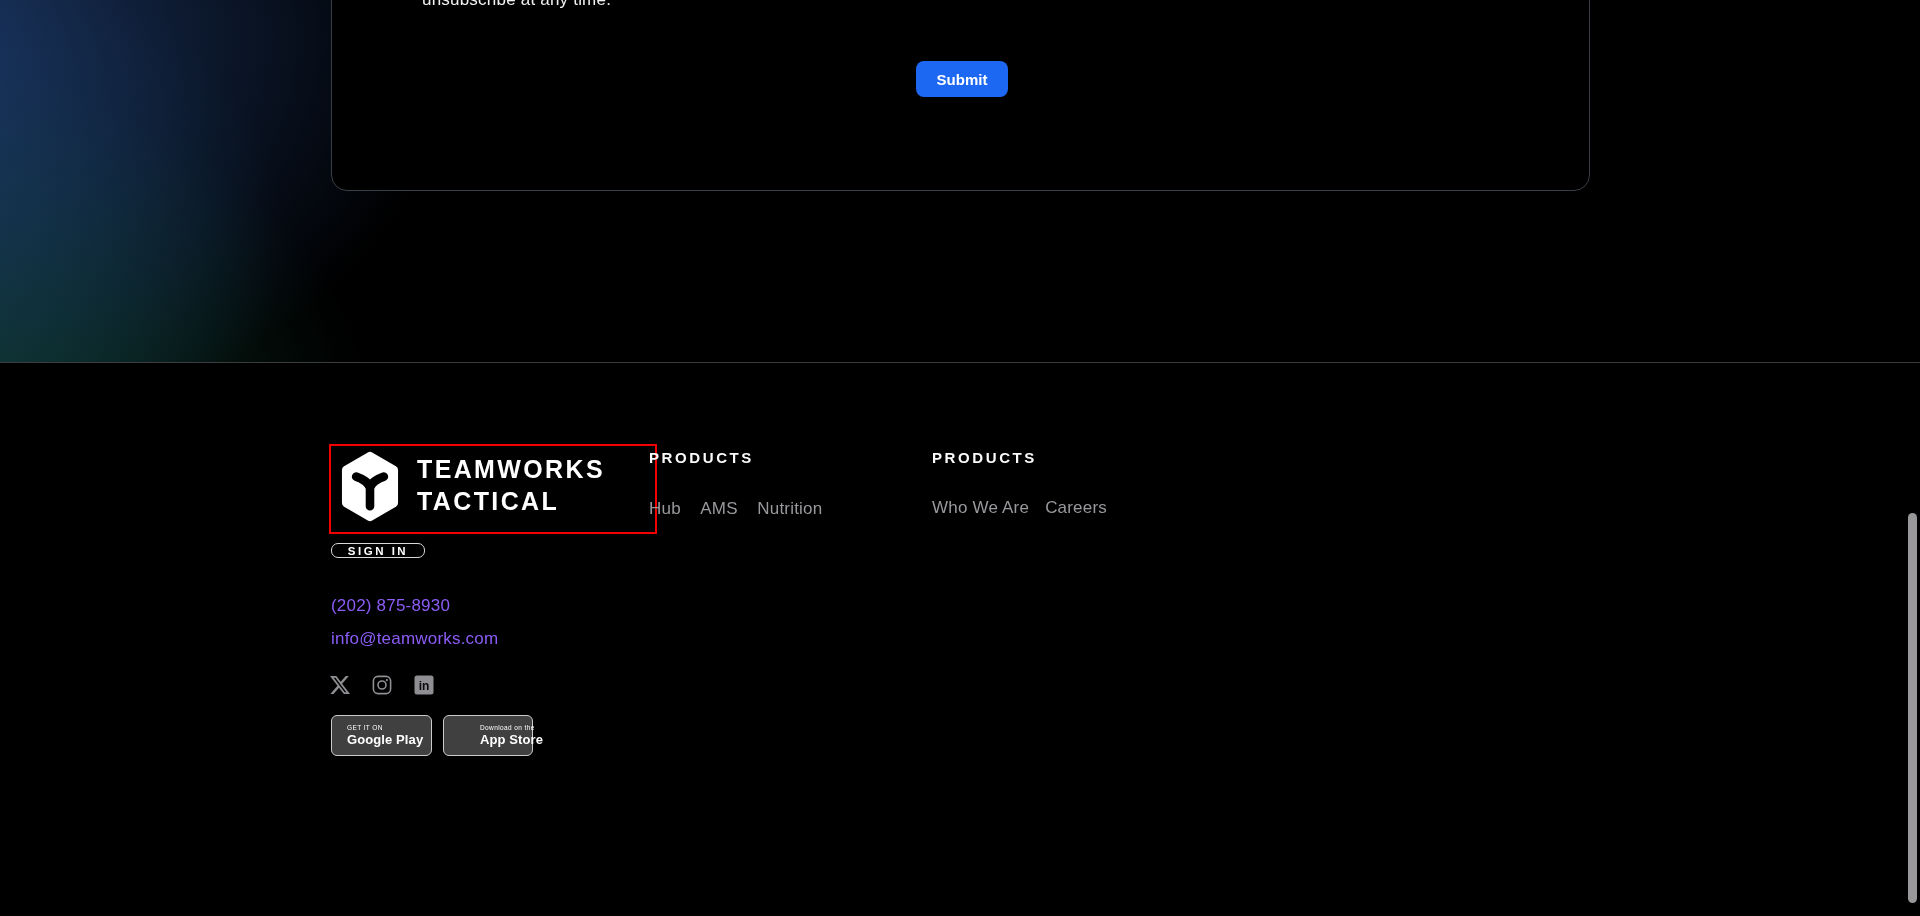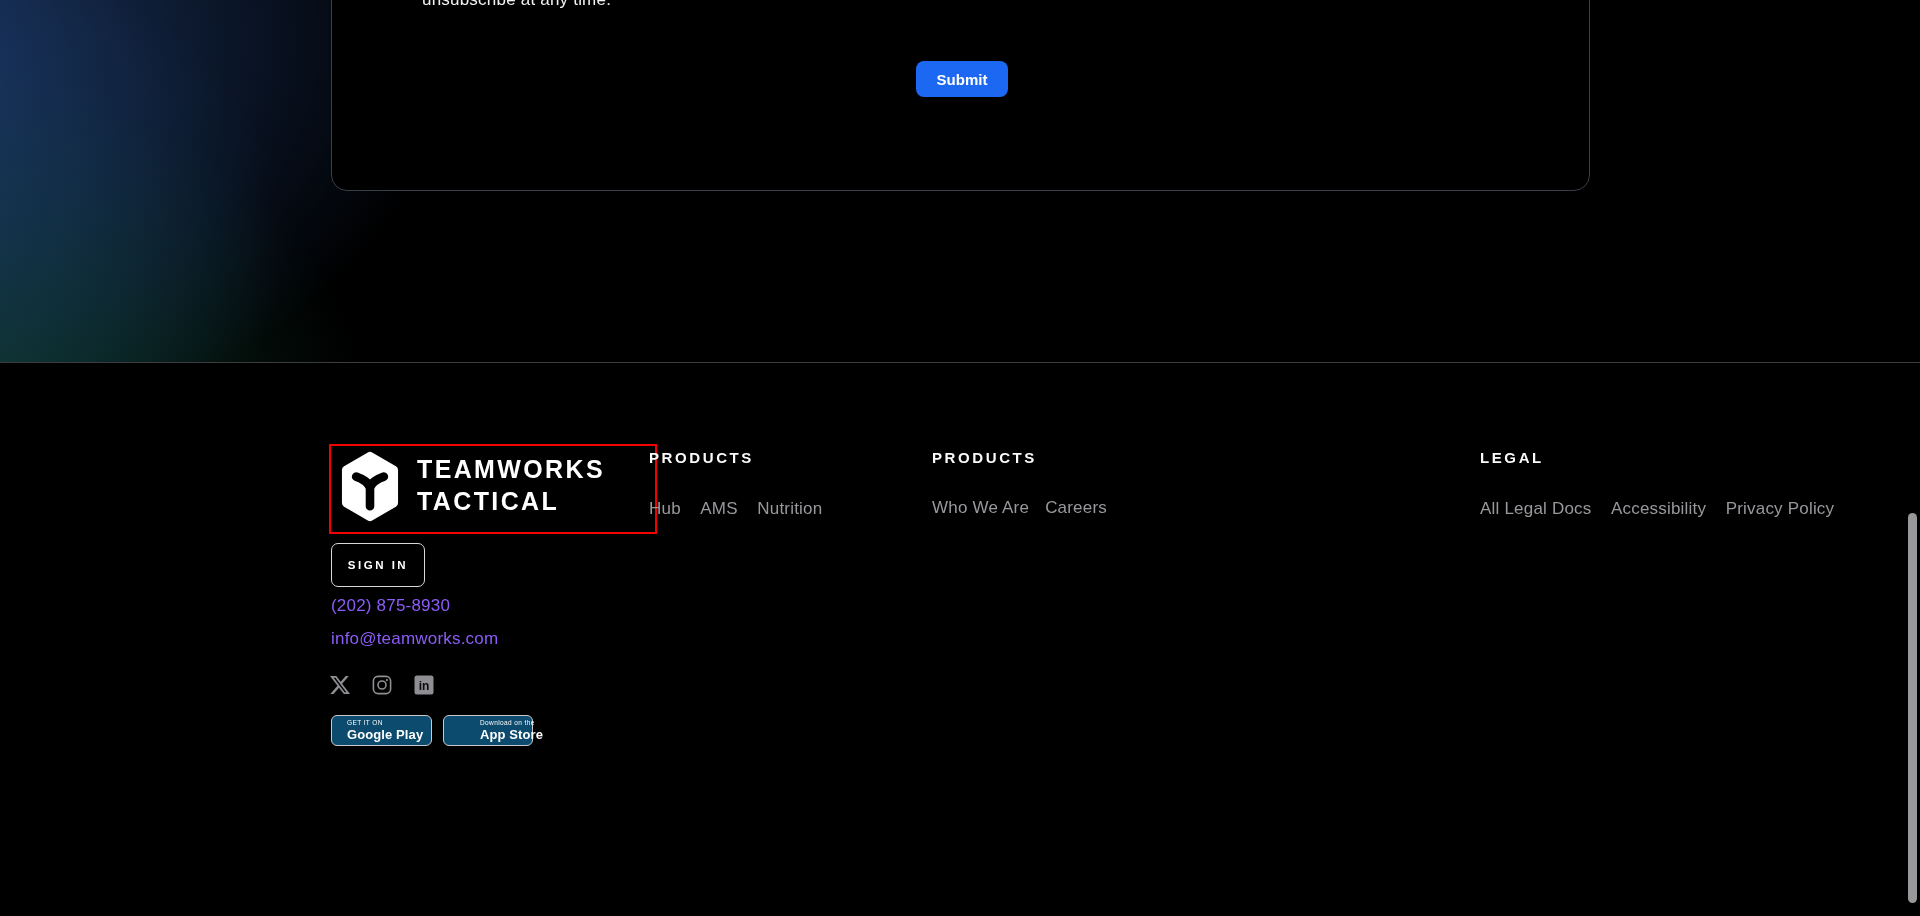--- a/index.html
+++ b/index.html
@@ -37,32 +37,32 @@
     position:absolute;left:329px;top:81px;width:328px;height:90px;
     border:2px solid #f50000;box-sizing:border-box;pointer-events:none;
   }
   .logo-block{position:absolute;left:337px;top:88px;display:flex;align-items:flex-start;}
   .logo-hex{width:66px;height:71px;}
   .logo-text{
     margin-left:14px;margin-top:2px;color:#fff;font-weight:700;font-size:26px;line-height:32px;
     letter-spacing:2.5px;transform:scaleX(.96);transform-origin:left top;white-space:nowrap;
   }
   .signin-btn{
-    position:absolute;left:331px;top:180px;width:94px;height:44px;
+    position:absolute;left:331px;top:180px;width:94px;height:15px;
     background:transparent;border:1px solid #d9d9dc;border-radius:7px;color:#fff;
     font-family:"Liberation Sans",sans-serif;font-size:11.5px;font-weight:700;letter-spacing:2.5px;
     display:flex;align-items:center;justify-content:center;cursor:pointer;text-align:right;
   }
   .contact-line{position:absolute;left:331px;font-size:17px;color:#8b5cf6;letter-spacing:.2px;}
   .phone{top:233px;} .email{top:266px;}
   .social-row{position:absolute;left:330px;top:312px;display:flex;gap:22px;align-items:center;}
   .social-row a{display:block;width:20px;height:20px;}
   .badges-row{position:absolute;left:331px;top:352px;display:flex;gap:11px;}
   .store-badge{
-    height:31px;background:#0c4a6e;border:1px solid #cbcbcd;border-radius:6px;
+    height:41px;background:#404040;border:1px solid #cbcbcd;border-radius:6px;
     display:flex;align-items:center;padding:0 9px 0 8px;gap:7px;cursor:pointer;box-sizing:border-box;
   }
   .gp{width:101px;} .as{width:90px;gap:28px;}
   .badge-text{display:flex;flex-direction:column;justify-content:center;color:#fff;line-height:1;}
   .badge-tag{font-size:6.5px;letter-spacing:.4px;margin-bottom:2px;white-space:nowrap;}
   .badge-store{font-size:13px;font-weight:700;letter-spacing:.1px;white-space:nowrap;}
   .copyright{position:absolute;left:331px;top:424px;font-size:15px;line-height:21.5px;color:#6f6f74;}
   
   .col{position:absolute;top:86px;}
   .col-products{left:649px;} .col-company{left:932px;} .col-resources{left:1206px;} .col-legal{left:1480px;}
@@ -167,26 +167,18 @@
         <a>Nutrition</a>
       </div>
     </div>
     <div class="col col-company">
       <div class="col-heading">PRODUCTS</div>
       <div class="col-links">
         <a>Who We Are</a>
         <a>Careers</a>
       </div>
     </div>
-    <div class="col col-legal">
-      <div class="col-heading">LEGAL</div>
-      <div class="col-links">
-        <a>All Legal Docs</a>
-        <a>Accessibility</a>
-        <a>Privacy Policy</a>
-      </div>
-    </div>
 
   </div>
 
   <div class="scroll-thumb"></div>
 
 </div>
 
 </body></html>

